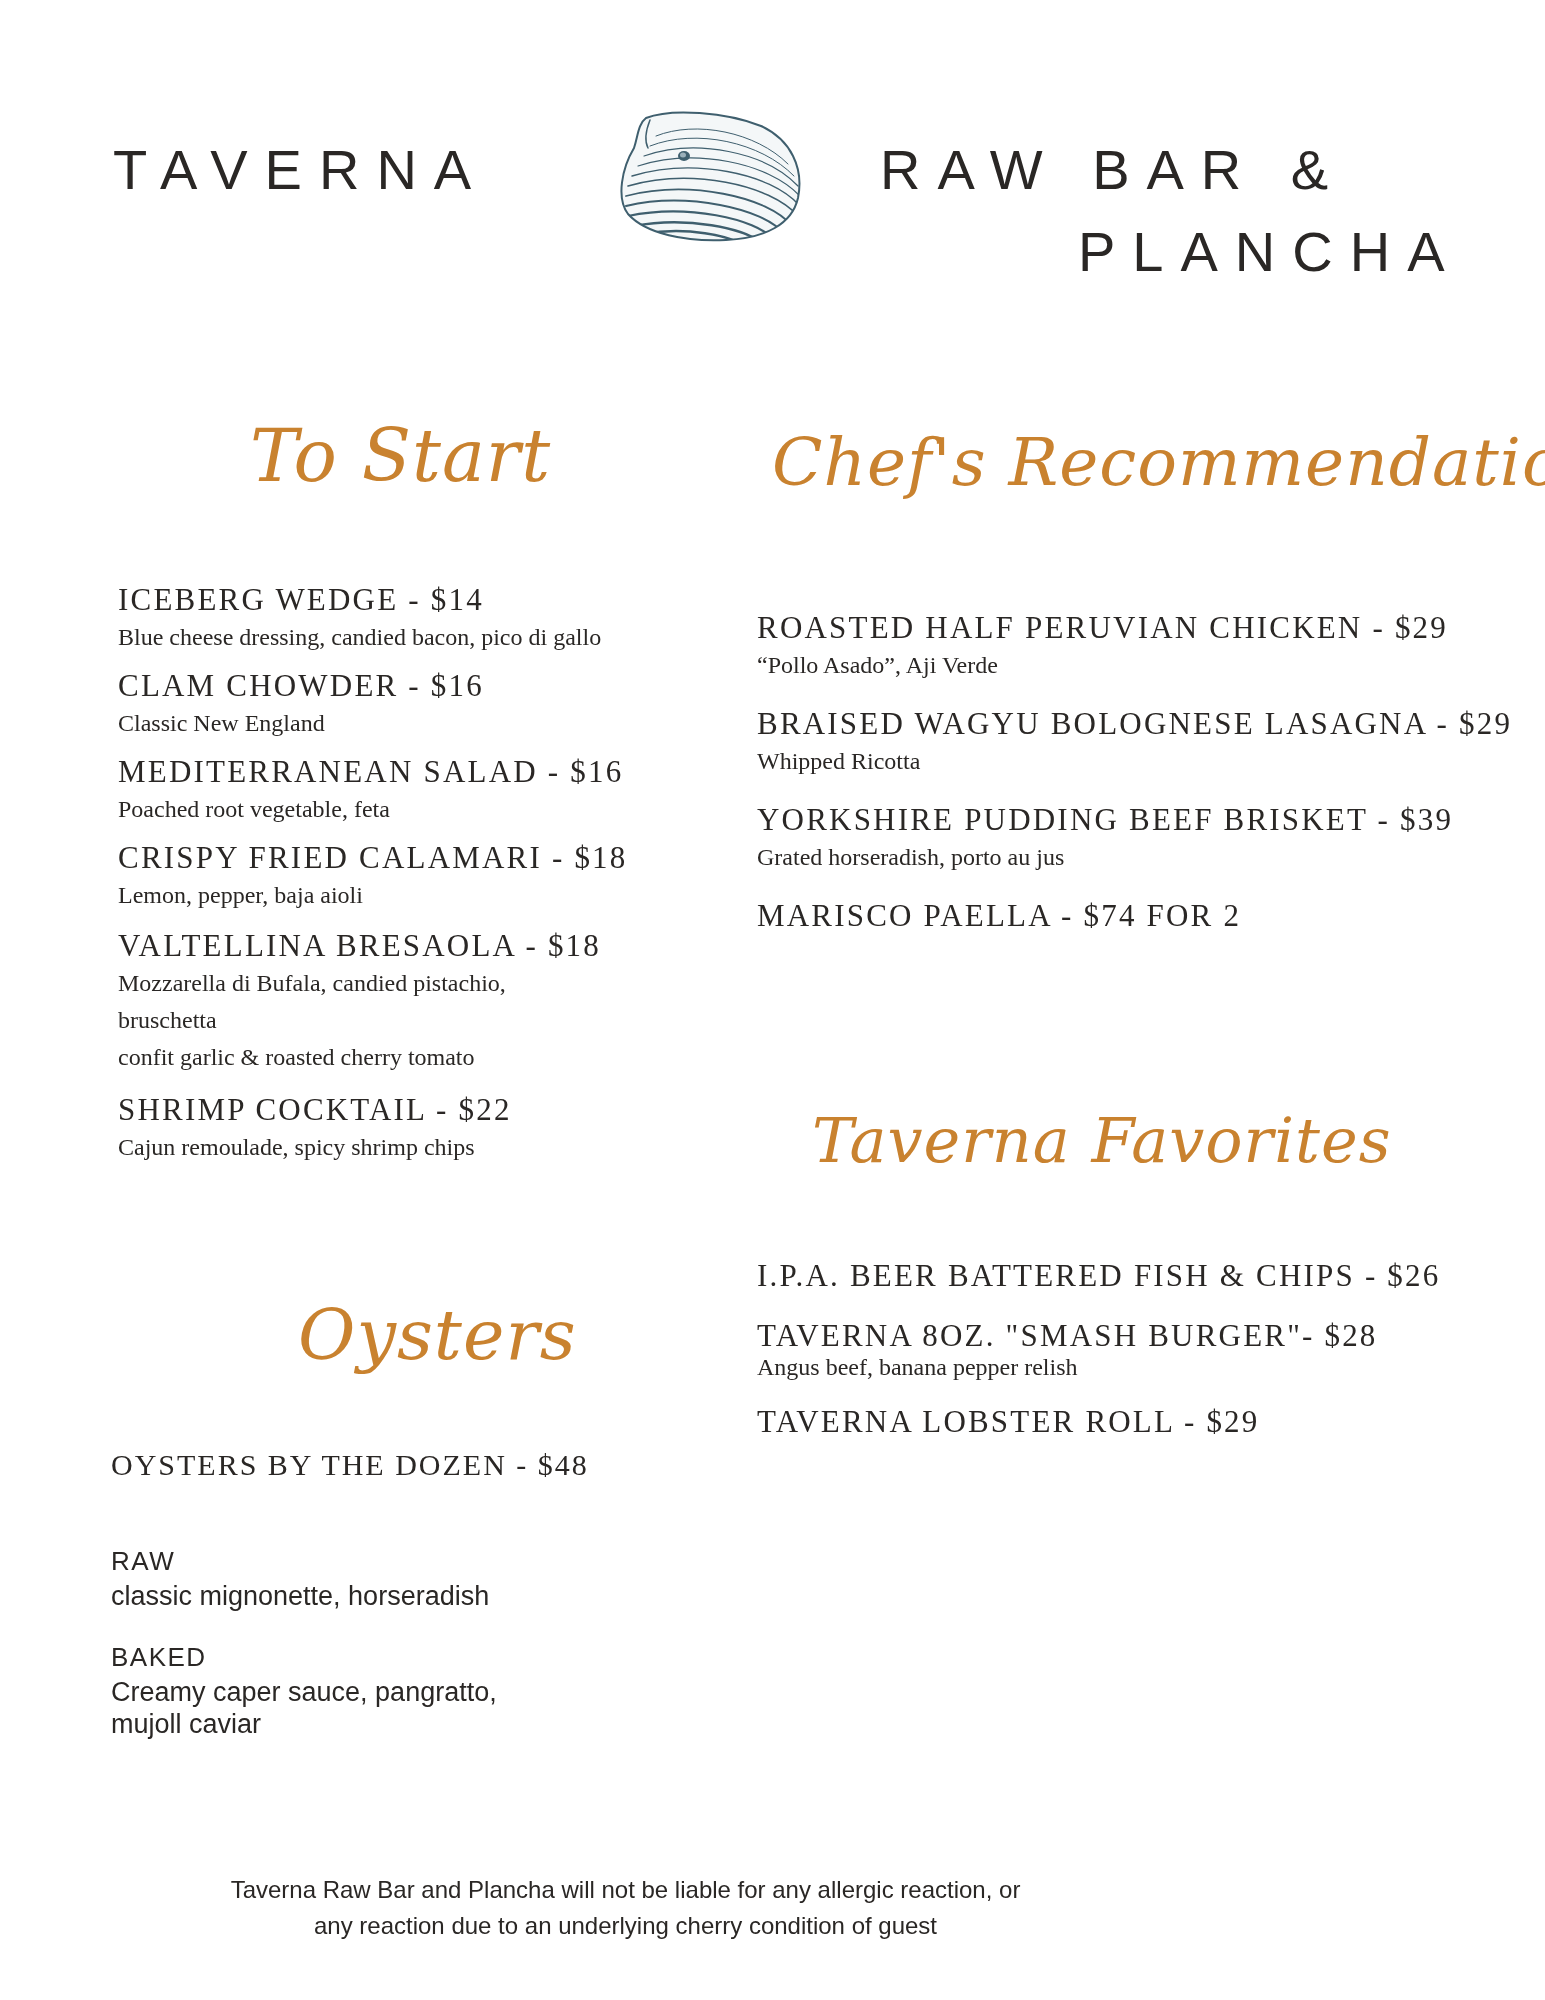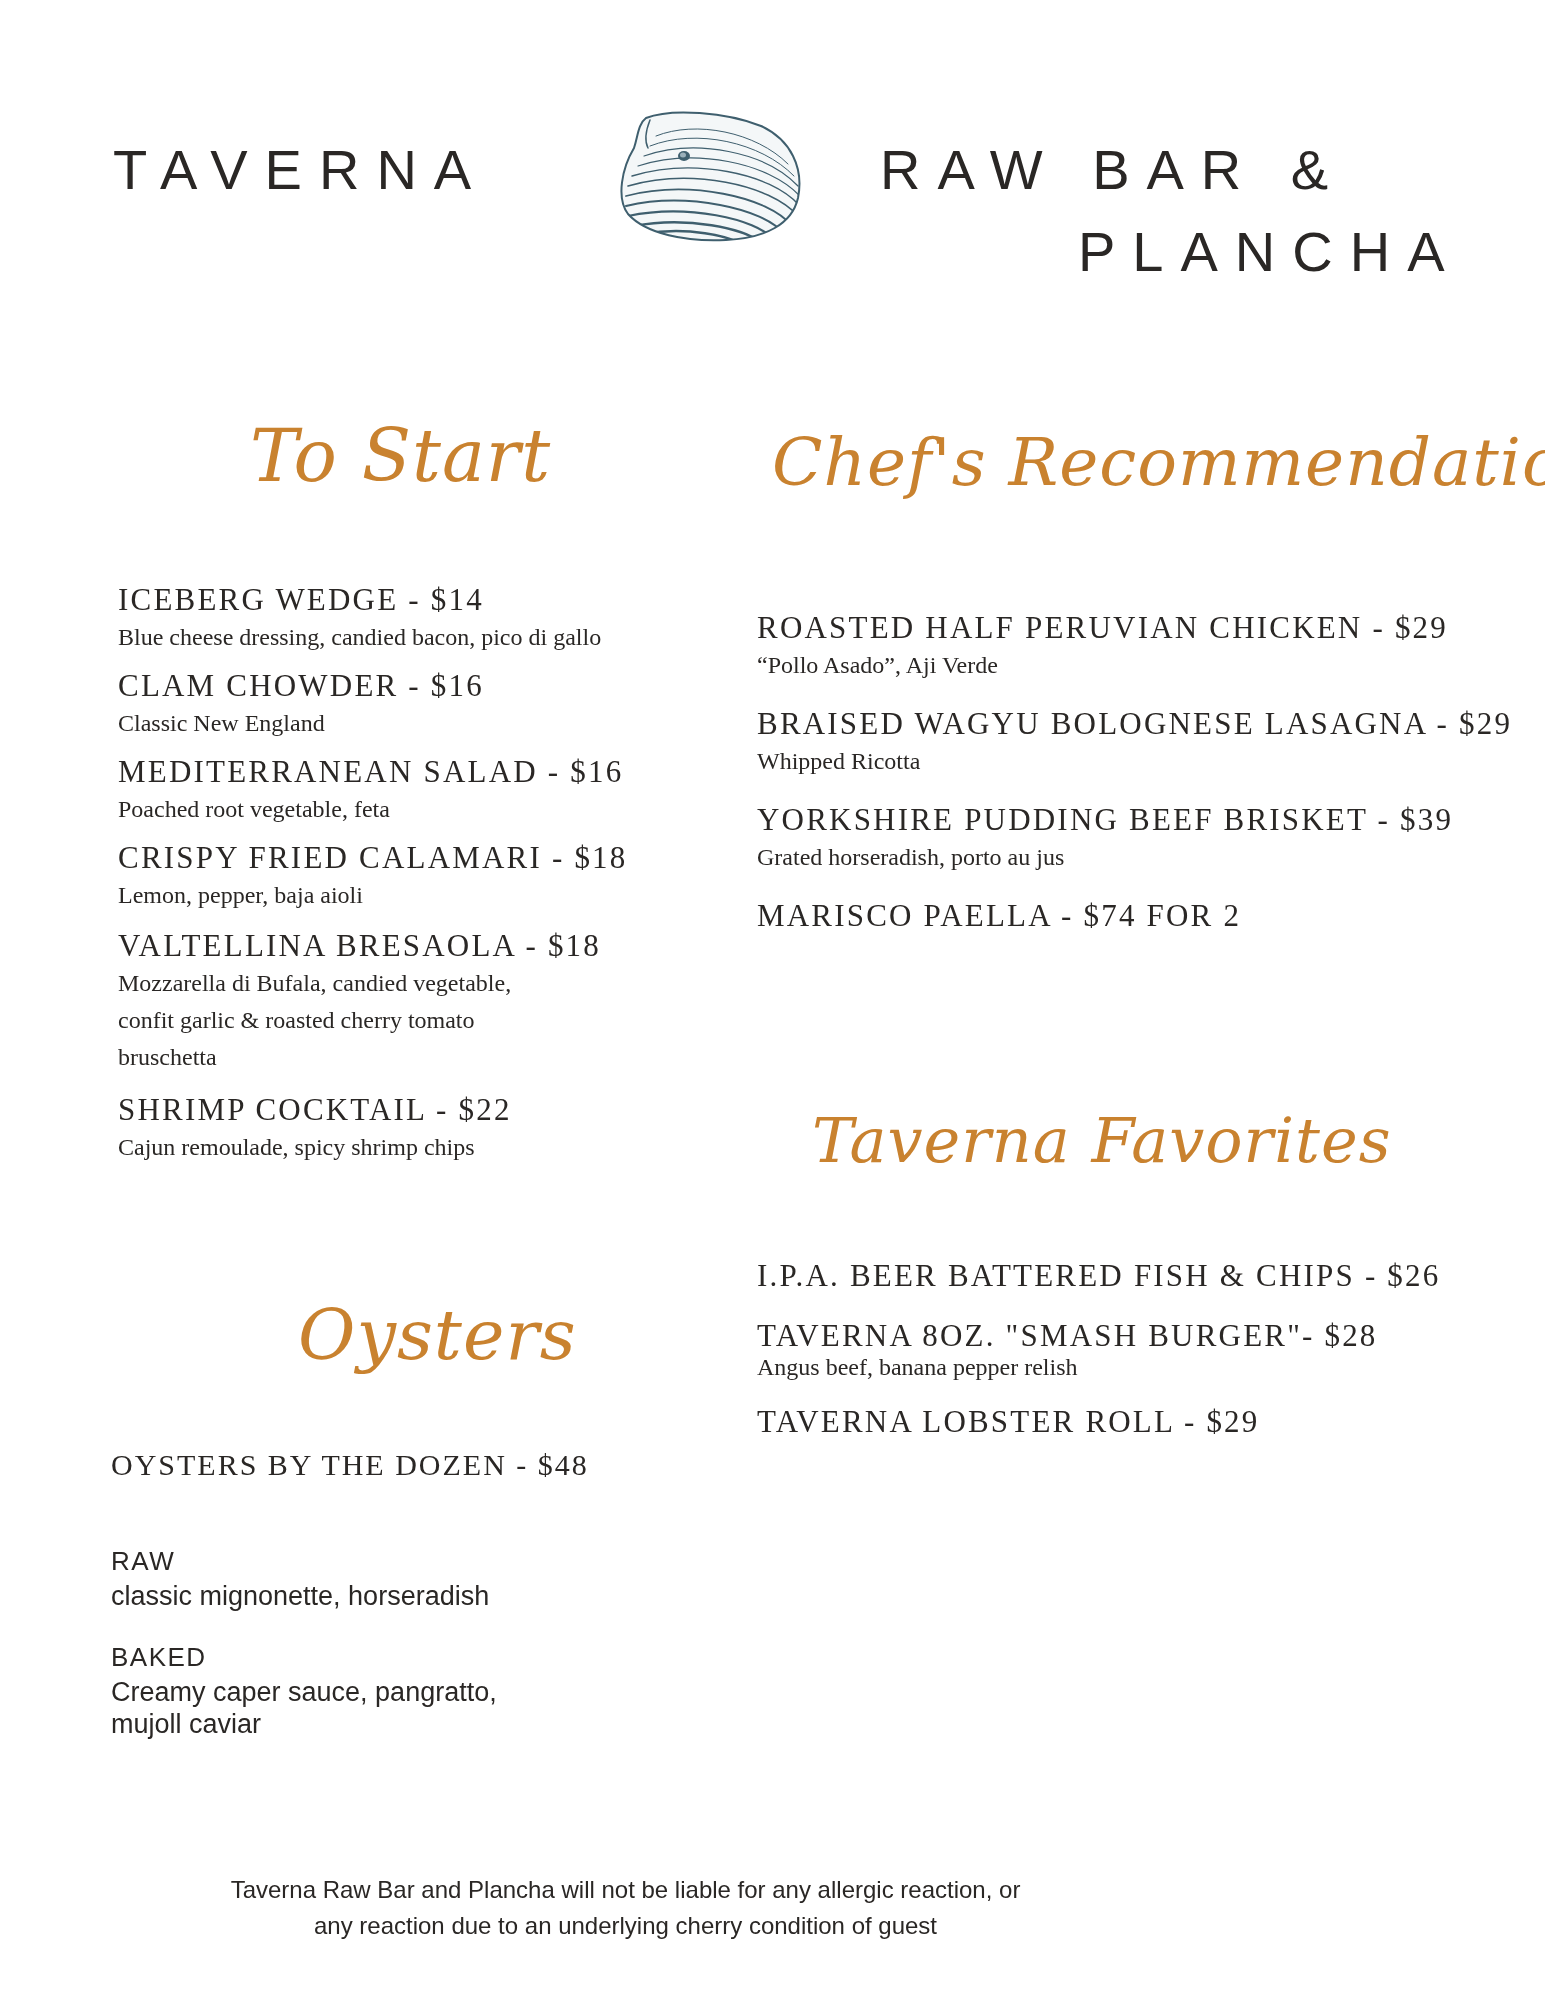--- a/index.html
+++ b/index.html
@@ -144,23 +144,23 @@
 <div class="item col-left" style="top:756px">
   <div class="item-name">MEDITERRANEAN SALAD - $16</div>
   <div class="item-desc">Poached root vegetable, feta</div>
 </div>
 <div class="item col-left" style="top:842px">
   <div class="item-name">CRISPY FRIED CALAMARI - $18</div>
   <div class="item-desc">Lemon, pepper, baja aioli</div>
 </div>
 <div class="item col-left" style="top:930px">
   <div class="item-name">VALTELLINA BRESAOLA - $18</div>
-  <div class="item-desc">Mozzarella di Bufala, candied vegetable,</div>
+  <div class="item-desc">Mozzarella di Bufala, candied pistachio,</div>
+  <div class="item-desc" style="margin-top:0">bruschetta</div>
   <div class="item-desc" style="margin-top:0">confit garlic &amp; roasted cherry tomato</div>
-  <div class="item-desc" style="margin-top:0">bruschetta</div>
 </div>
 <div class="item col-left" style="top:1094px">
   <div class="item-name">SHRIMP COCKTAIL - $22</div>
   <div class="item-desc">Cajun remoulade, spicy shrimp chips</div>
 </div>
 
 <div class="item col-right" style="top:612px">
   <div class="item-name">ROASTED HALF PERUVIAN CHICKEN - $29</div>
   <div class="item-desc">“Pollo Asado”, Aji Verde</div>
 </div>

